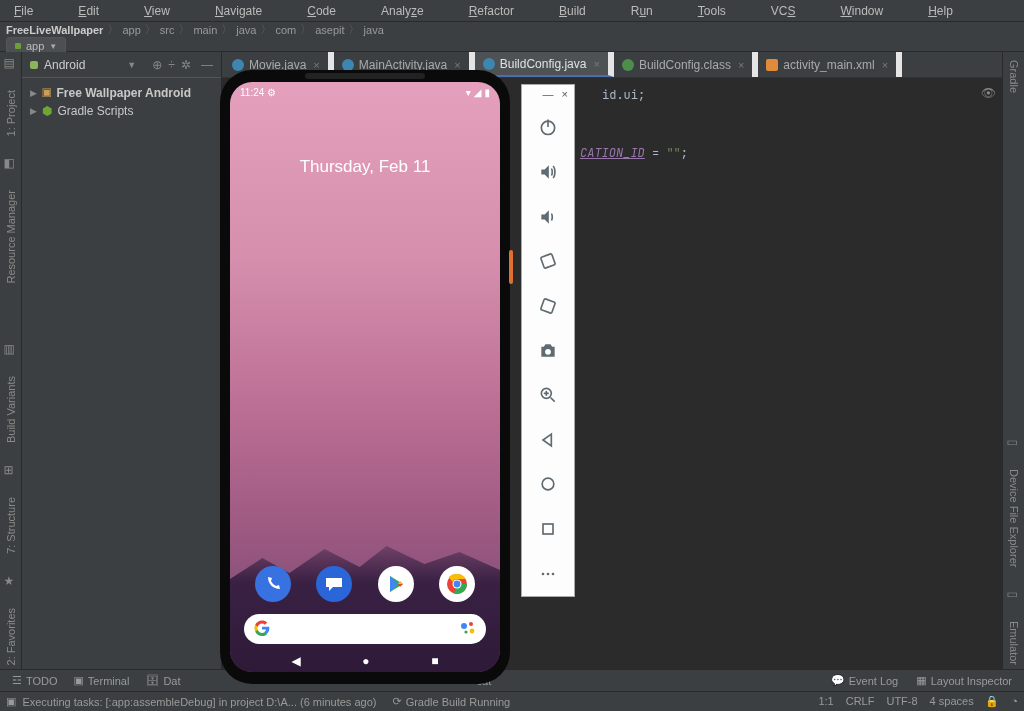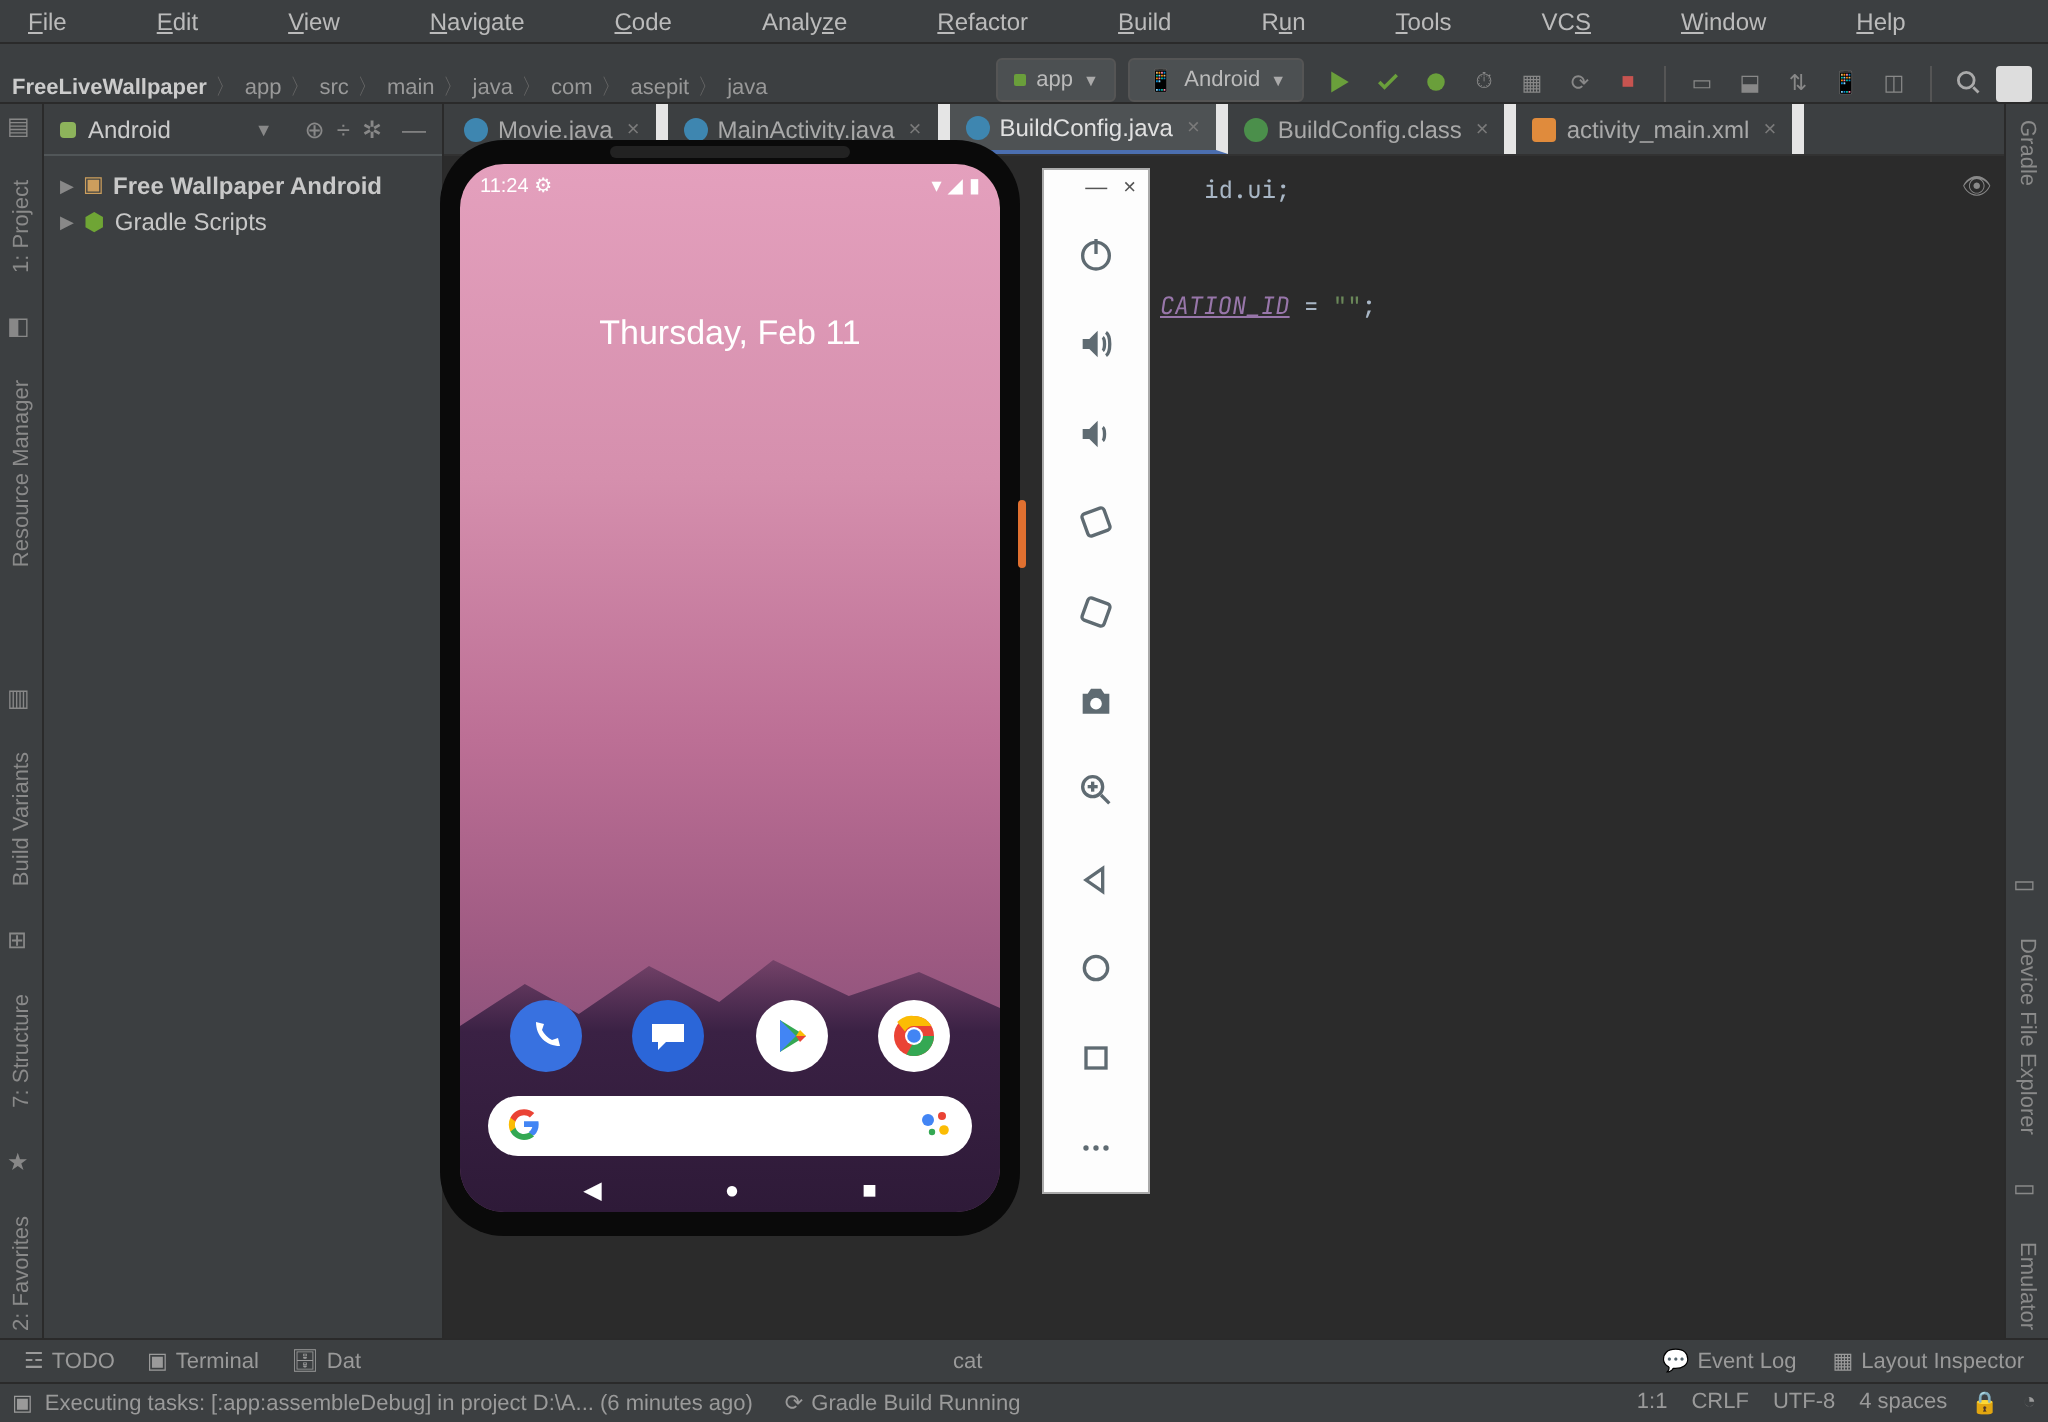--- a/index.html
+++ b/index.html
@@ -1,20 +1,20 @@
 <!DOCTYPE html>
 <html><head>
 <meta charset="utf-8">
 <style>
   * { margin: 0; padding: 0; box-sizing: border-box; }
   html, body { width: 1024px; height: 711px; overflow: hidden; font-family: "Segoe UI", Arial, sans-serif; font-size: 12px; color: #bbb; background: #2b2b2b; }
   .menubar { height: 22px; background: #3c3f41; display: flex; align-items: center; padding: 0 6px; border-bottom: 1px solid #2a2a2a; gap: 29px; }
   .menubar span { padding: 2px 8px; cursor: default; }
   .menubar span u { text-decoration: underline; }
-  .toolbar { height: 30px; background: #3c3f41; display: flex; align-items: flex-end; padding: 0 6px; border-bottom: 1px solid #2a2a2a; font-size: 11px; }
+  .toolbar { height: 30px; background: #3c3f41; display: flex; align-items: flex-start; padding: 0 6px; border-bottom: 1px solid #2a2a2a; font-size: 11px; flex-direction: column; }
   .crumb { display: flex; align-items: center; gap: 2px; }
   .crumb .sep { color: #666; margin: 0 2px; }
   .crumb .item { color: #999; }
   .spacer { flex: 1; }
   .combo { display: flex; align-items: center; gap: 5px; background: #4c5052; border: 1px solid #555; border-radius: 3px; padding: 2px 8px; height: 22px; margin-right: 6px; }
   .combo .dot-green { width: 6px; height: 6px; background: #6a9f3b; border-radius: 1px; }
   .combo .arrow { color: #aaa; font-size: 8px; }
   .tool-icon { width: 20px; height: 20px; display:flex; align-items:center; justify-content:center; margin: 0 2px; color: #888; }
   .tool-icon svg { width:14px; height:14px; }
   .main { display: flex; height: calc(100% - 22px - 30px - 22px - 20px); }
@@ -41,21 +41,21 @@
   .code-area { position:absolute; top:26px; left:0; right:0; bottom:0; font-family: "JetBrains Mono","Consolas",monospace; font-size:12px; line-height:18px; padding:10px 18px; color:#a9b7c6;}
   .code-area .str { color:#6a8759; }
   .code-area .id { color:#9876aa; font-style:italic;text-decoration:underline; }
   .bottom-tabs { height:22px; background:#3c3f41; display:flex; align-items:center; padding:0 6px; font-size:11px; color:#9a9a9a; gap:4px; border-top:1px solid #2a2a2a; }
   .bottom-tabs .bt { display:flex; align-items:center; gap:4px; padding:0 6px; }
   .bottom-tabs .right { margin-left:auto; display:flex; gap:6px; }
   .status-bar { height:20px; background:#3c3f41; display:flex; align-items:center; padding:0 6px; font-size:11px; color:#9a9a9a; border-top:1px solid #2a2a2a;}
   .status-bar .right { margin-left:auto; display:flex; gap:12px; align-items:flex-start; }
   
   .emulator { position:absolute; left:220px; top:70px; width:290px; height:622px; z-index:10; }
-  .phone { width:290px; height:548px; background:#0a0a0a; border-radius:32px; padding:12px 10px; position:relative; }
+  .phone { width:290px; height:614px; background:#0a0a0a; border-radius:32px; padding:12px 10px; position:relative; }
   .phone-screen { width:100%; height:100%; background: linear-gradient(to bottom, #e4a0bd 0%, #d58fad 30%, #bc6f95 55%, #9e5a82 75%, #6f4571 100%); border-radius:22px; position:relative; overflow:hidden; }
   .phone-notch { position:absolute; top:3px; left:50%; transform:translateX(-50%); width:120px; height:6px; background:#222; border-radius:3px; }
   .phone-cam { position:absolute; top:12px; left:60px; width:8px; height:8px; border-radius:50%; background:#1c1c1c; }
   .status-row { position:absolute; top:5px; left:10px; right:10px; display:flex; justify-content:space-between; font-size:10px; color:#fff; align-items:center; }
   .status-row .r { display:flex; gap:3px; align-items:center;}
   .phone-date { position:absolute; top:75px; width:100%; text-align:center; font-size:17px; color:#fff; }
   .phone-mountains { position:absolute; bottom:0; left:0; right:0; height:150px; background: linear-gradient(to bottom, rgba(60,30,60,0) 0%, #3a2144 40%, #2e1a38 100%); clip-path: polygon(0 38%, 12% 24%, 22% 34%, 35% 18%, 48% 30%, 58% 16%, 72% 28%, 85% 20%, 100% 32%, 100% 100%, 0 100%); }
   .dock { position:absolute; bottom:70px; left:0; right:0; display:flex; justify-content:space-evenly; }
   .dock .app { width:36px; height:36px; border-radius:50%; display:flex; align-items:center; justify-content:center; }
   .search-pill { position:absolute; bottom:28px; left:14px; right:14px; height:30px; background:#fff; border-radius:16px; display:flex; align-items:center; justify-content:space-between; padding:0 10px; }

